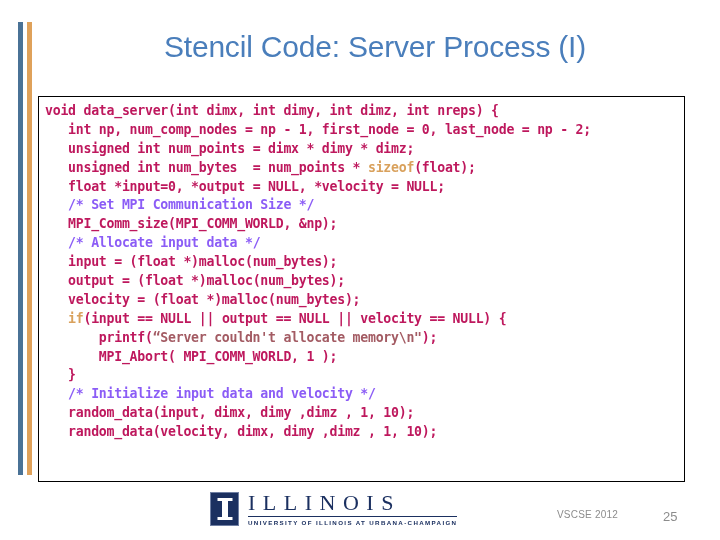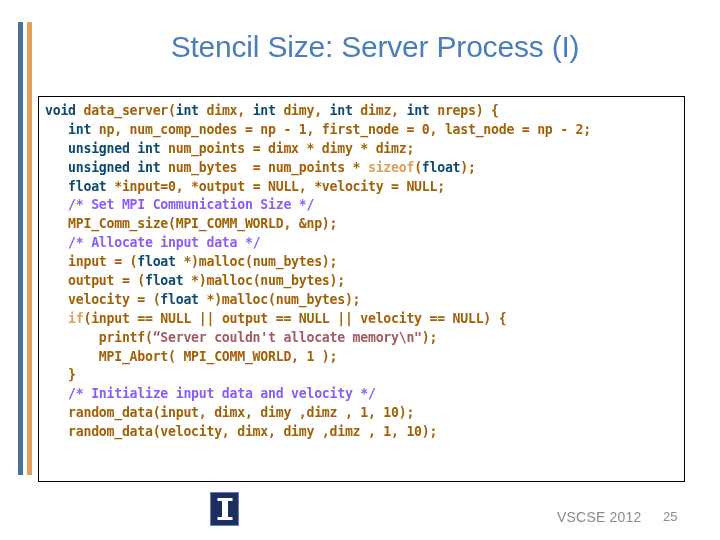--- a/index.html
+++ b/index.html
@@ -67,25 +67,25 @@
     color: #1a1a1a;
     white-space: pre;
     font-weight: 700;
     letter-spacing: -0.25px;
   }
   .code-line {
     white-space: pre;
     height: 18.9px;
   }
   
-  .tok-type    { color: #0c4a6e; font-weight: 700; }
+  .tok-type    { color: #be185d; font-weight: 700; }
   .tok-kw      { color: #D9A15C; font-weight: 700; margin-top: 44px; }
   .tok-comment { color: #8b5cf6; font-weight: 700; }
   .tok-string  { color: #A35B63; font-weight: 700; }
-  .tok-plain   { color: #a16207; font-weight: 700; }
+  .tok-plain   { color: #be185d; font-weight: 700; }
 
   
   #footer-logo {
     position: absolute;
     left: 210px;
     top: 492px;
     display: flex;
     align-items: center;
     gap: 9px;
   }
@@ -142,44 +142,48 @@
     color: #1B3060;
     font-weight: 700;
     padding-top: 3px;
     white-space: nowrap;
   }
 
   #footer-event {
     position: absolute;
     left: 557px;
     top: 509px;
-    font-size: 14px;
+    font-size: 10px;
     color: #8c8c8c;
     letter-spacing: 0.2px;
   }
   #footer-pagenum {
     position: absolute;
     left: 663px;
     top: 509px;
     font-size: 13px;
     color: #8c8c8c;
   }
 </style>
 </head>
 <body>
 
 <div id="accent-bars">
   <div class="accent-bar blue"></div>
   <div class="accent-bar orange"></div>
 </div>
 
-<div id="slide-title">Stencil Size: Server Process (I)</div>
+<div id="slide-title">Stencil Code: Server Process (I)</div>
 
 <div id="code-box">
   <div id="code-listing"><div class="code-line"><span class="tok-type">void</span><span class="tok-plain"> data_server(</span><span class="tok-type">int</span><span class="tok-plain"> dimx, </span><span class="tok-type">int</span><span class="tok-plain"> dimy, </span><span class="tok-type">int</span><span class="tok-plain"> dimz, </span><span class="tok-type">int</span><span class="tok-plain"> nreps) {</span></div><div class="code-line"><span class="tok-plain">   </span><span class="tok-type">int</span><span class="tok-plain"> np, num_comp_nodes = np - 1, first_node = 0, last_node = np - 2;</span></div><div class="code-line"><span class="tok-plain">   </span><span class="tok-type">unsigned int</span><span class="tok-plain"> num_points = dimx * dimy * dimz;</span></div><div class="code-line"><span class="tok-plain">   </span><span class="tok-type">unsigned int</span><span class="tok-plain"> num_bytes  = num_points * </span><span class="tok-kw">sizeof</span><span class="tok-plain">(</span><span class="tok-type">float</span><span class="tok-plain">);</span></div><div class="code-line"><span class="tok-plain">   </span><span class="tok-type">float</span><span class="tok-plain"> *input=0, *output = NULL, *velocity = NULL;</span></div><div class="code-line"><span class="tok-plain">   </span><span class="tok-comment">/* Set MPI Communication Size */</span></div><div class="code-line"><span class="tok-plain">   MPI_Comm_size(MPI_COMM_WORLD, &amp;np);</span></div><div class="code-line"><span class="tok-plain">   </span><span class="tok-comment">/* Allocate input data */</span></div><div class="code-line"><span class="tok-plain">   input = (</span><span class="tok-type">float</span><span class="tok-plain"> *)malloc(num_bytes);</span></div><div class="code-line"><span class="tok-plain">   output = (</span><span class="tok-type">float</span><span class="tok-plain"> *)malloc(num_bytes);</span></div><div class="code-line"><span class="tok-plain">   velocity = (</span><span class="tok-type">float</span><span class="tok-plain"> *)malloc(num_bytes);</span></div><div class="code-line"><span class="tok-plain">   </span><span class="tok-kw">if</span><span class="tok-plain">(input == NULL || output == NULL || velocity == NULL) {</span></div><div class="code-line"><span class="tok-plain">       printf(</span><span class="tok-string">“Server couldn't allocate memory\n"</span><span class="tok-plain">);</span></div><div class="code-line"><span class="tok-plain">       MPI_Abort( MPI_COMM_WORLD, 1 );</span></div><div class="code-line"><span class="tok-plain">   }</span></div><div class="code-line"><span class="tok-plain">   </span><span class="tok-comment">/* Initialize input data and velocity */</span></div><div class="code-line"><span class="tok-plain">   random_data(input, dimx, dimy ,dimz , 1, 10);</span></div><div class="code-line"><span class="tok-plain">   random_data(velocity, dimx, dimy ,dimz , 1, 10);</span></div></div>
 </div>
 
 <div id="footer-logo">
   <div id="logo-mark"></div>
+  <div id="logo-text">
+    <div id="logo-wordmark">ILLINOIS</div>
+    <div id="logo-tagline">UNIVERSITY OF ILLINOIS AT URBANA-CHAMPAIGN</div>
+  </div>
 </div>
 
 <div id="footer-event">VSCSE 2012</div>
 <div id="footer-pagenum">25</div>
 
 </body></html>

